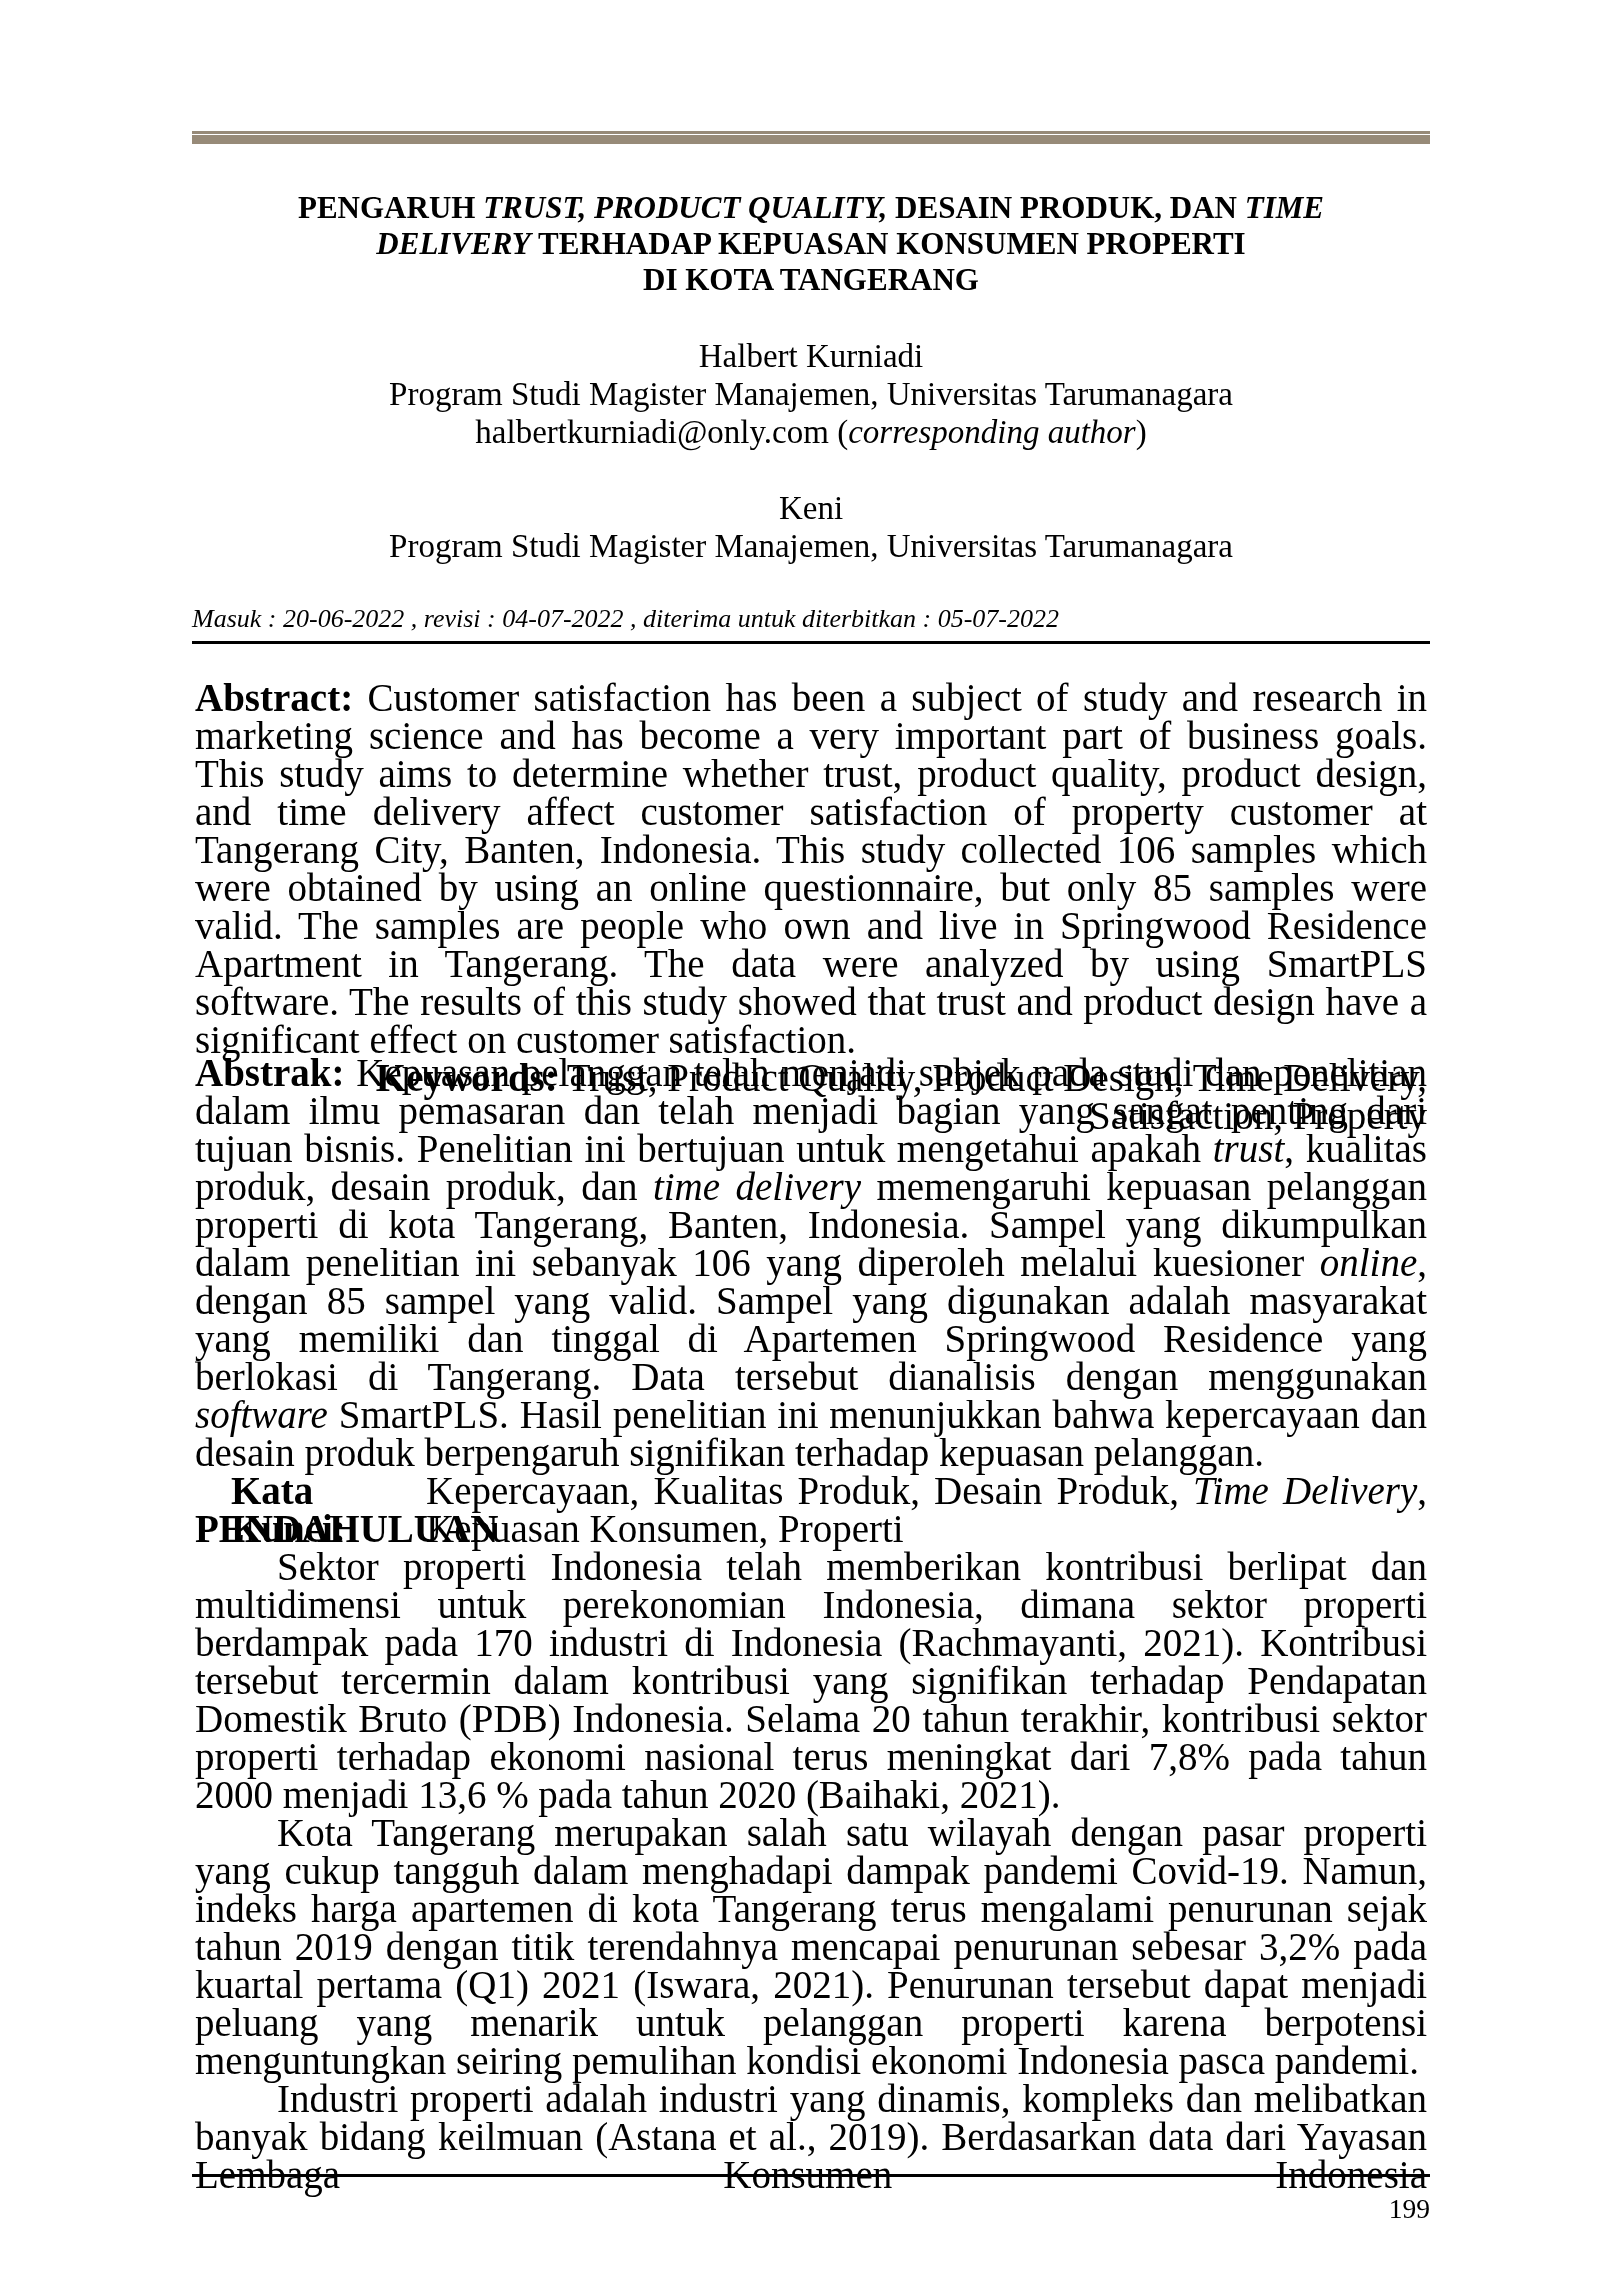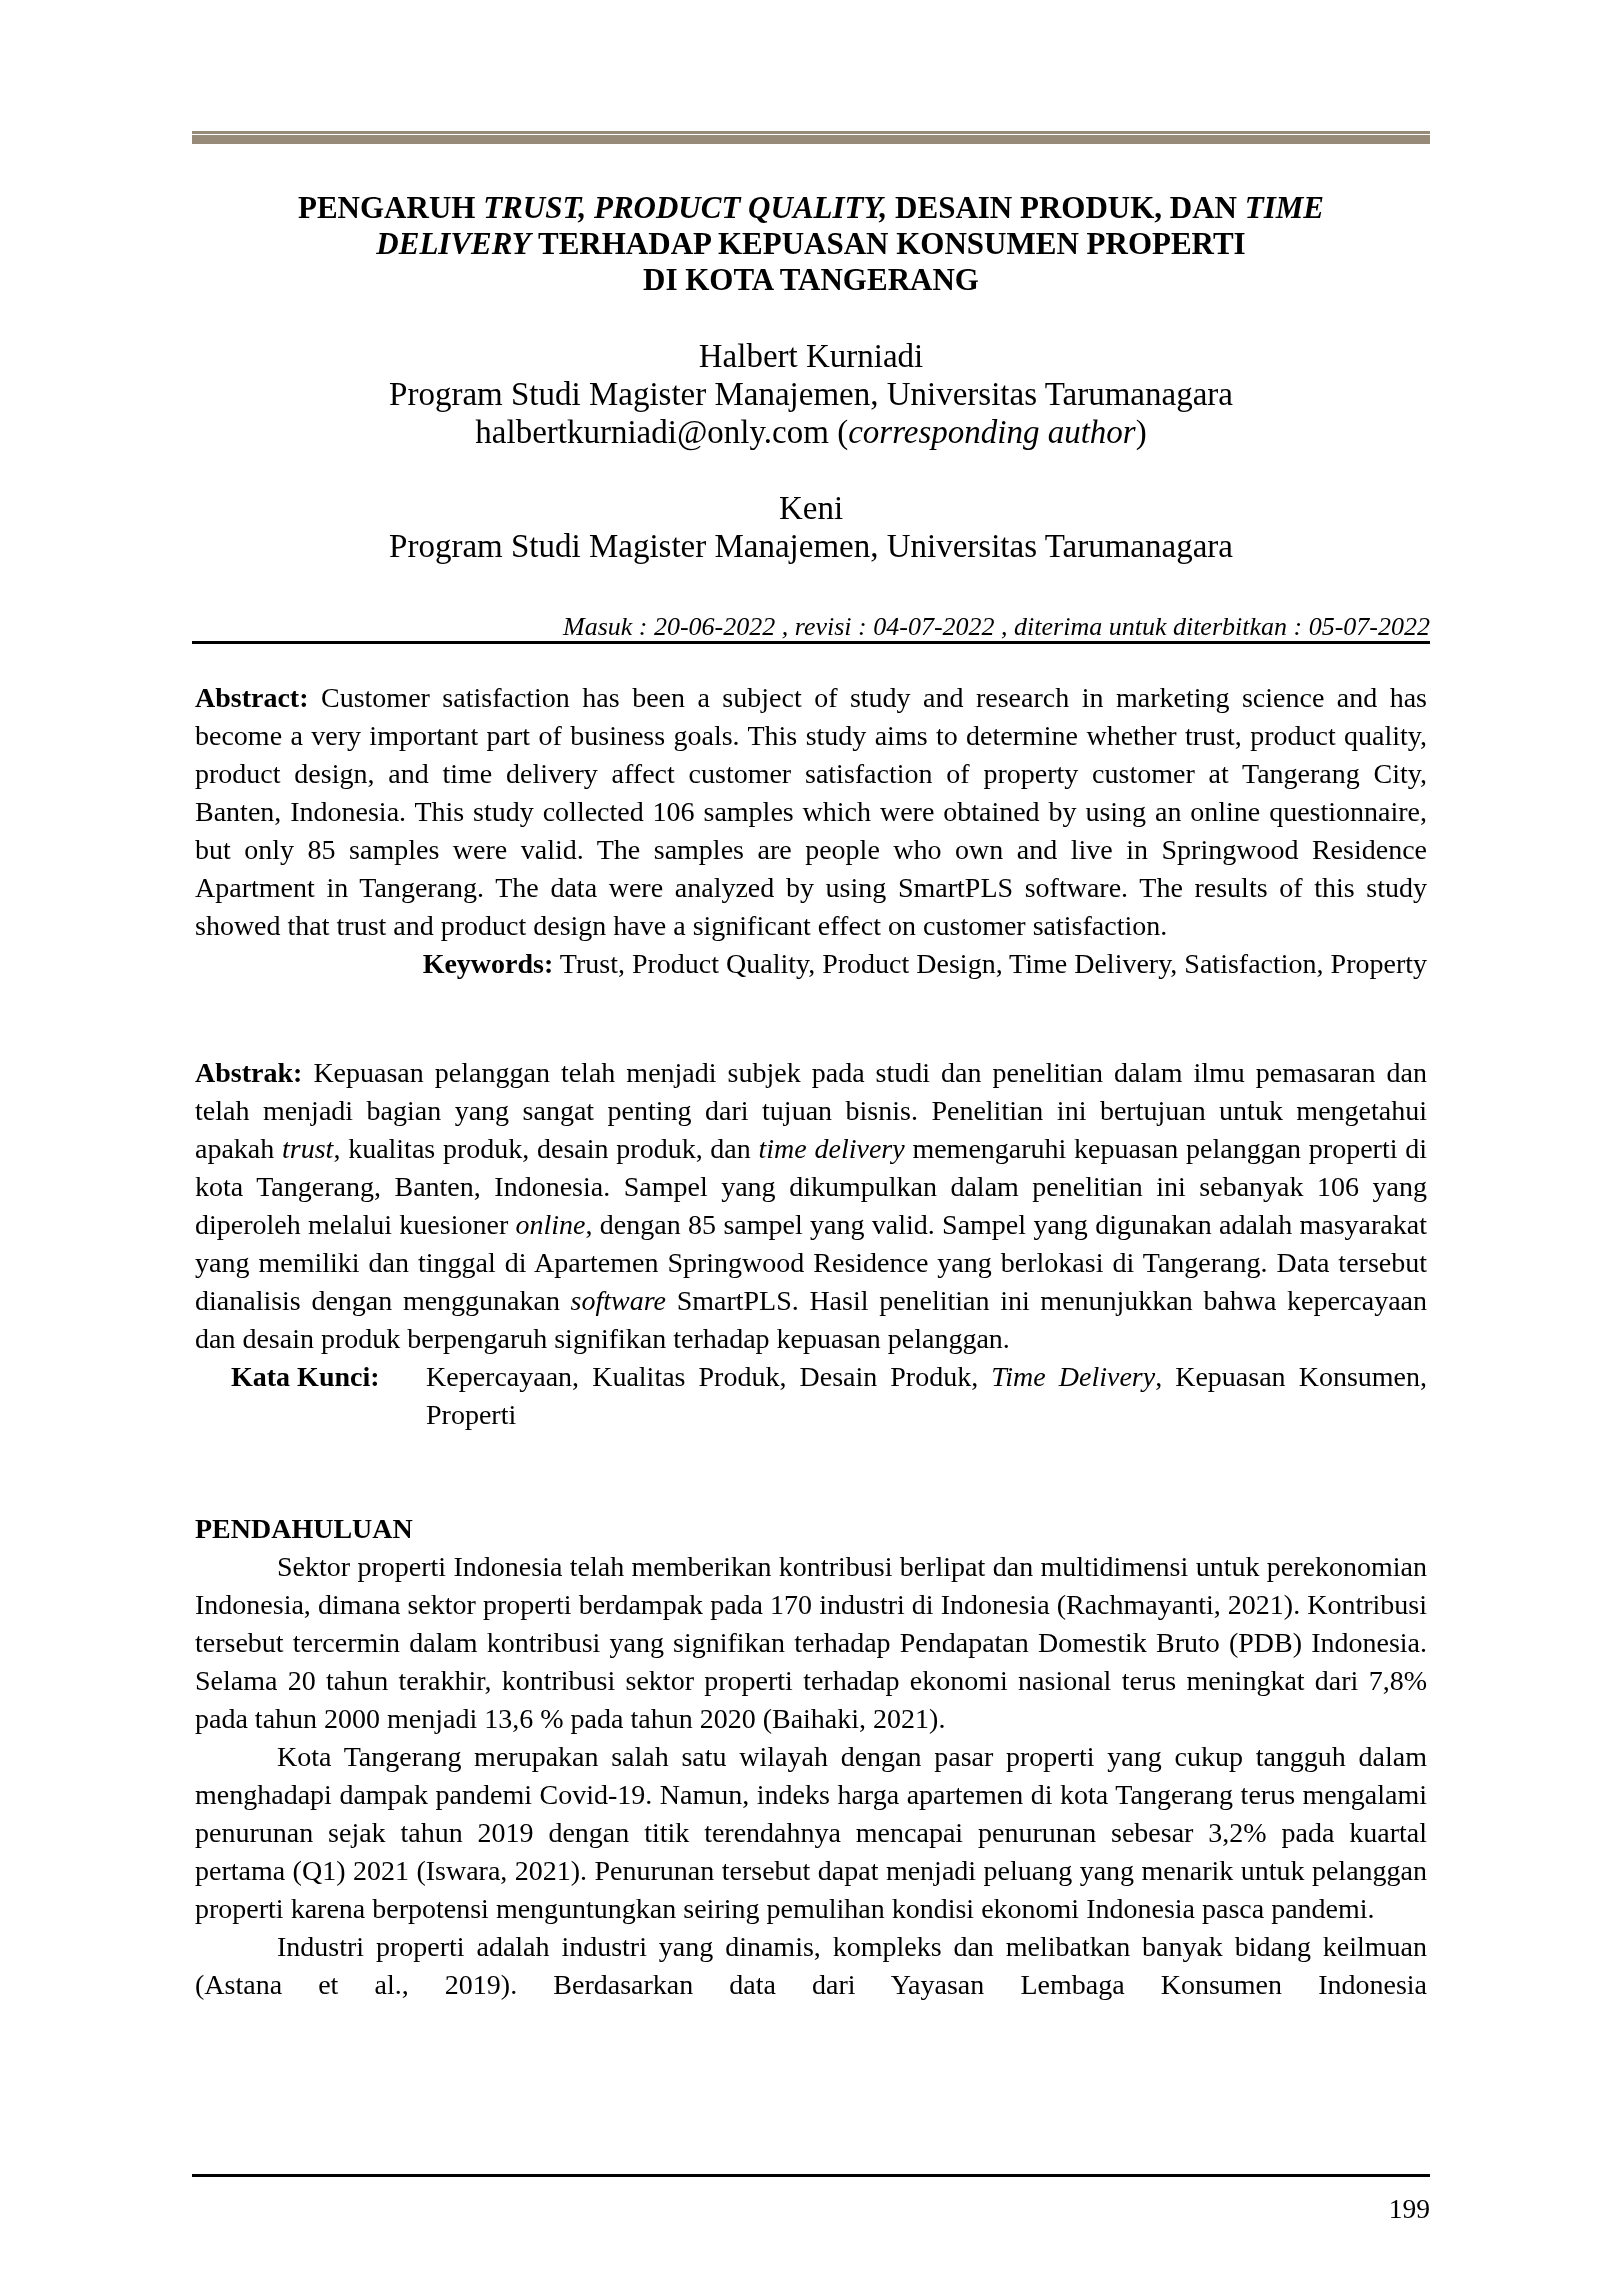--- a/index.html
+++ b/index.html
@@ -7,24 +7,24 @@
       font-family: "Liberation Serif", "DejaVu Serif", serif; color: #000; }
     .abs { position: absolute; }
     .rule-thin { left: 192px; width: 1238px; top: 131px; height: 2.6px; background: #978a78; }
     .rule-thick { left: 192px; width: 1238px; top: 135px; height: 8.5px; background: #978a78; }
     .title { left: 192px; width: 1238px; top: 190px; text-align: center;
       font-weight: bold; font-size: 31px; line-height: 36px; }
     .title i { font-style: italic; text-align: right; }
     .authors { left: 192px; width: 1238px; top: 337px; text-align: center;
       font-size: 33px; line-height: 38px; }
     .authors .gap { height: 38px; }
-    .dates { left: 192px; width: 1238px; top: 603px; text-align: right;
-      font-style: italic; font-size: 26px; line-height: 31px; margin-top: 8px; }
+    .dates { left: 192px; width: 1238px; top: 603px; text-align: left;
+      font-style: italic; font-size: 26px; line-height: 31px; }
     .rule-black { left: 192px; width: 1238px; top: 641px; height: 3.3px; background: #000; }
-    .body-block { left: 195px; width: 1232px; font-size: 28px; line-height: 38px;
+    .body-block { left: 195px; width: 1232px; font-size: 39px; line-height: 38px;
       text-align: justify; }
     .body-block b { font-weight: bold; }
     .abstract-en { top: 679px; }
     .abstract-id { top: 1054px; }
     .keywords-row { display: flex; margin-left: 36px; }
     .keywords-row .kw-label { width: 195px; flex: none; font-weight: bold; }
     .keywords-row .kw-text { flex: 1; text-align: justify; }
     .section { top: 1510px; }
     .section .h { font-weight: bold; text-align: left; }
     .section p { margin: 0; text-indent: 82px; }

